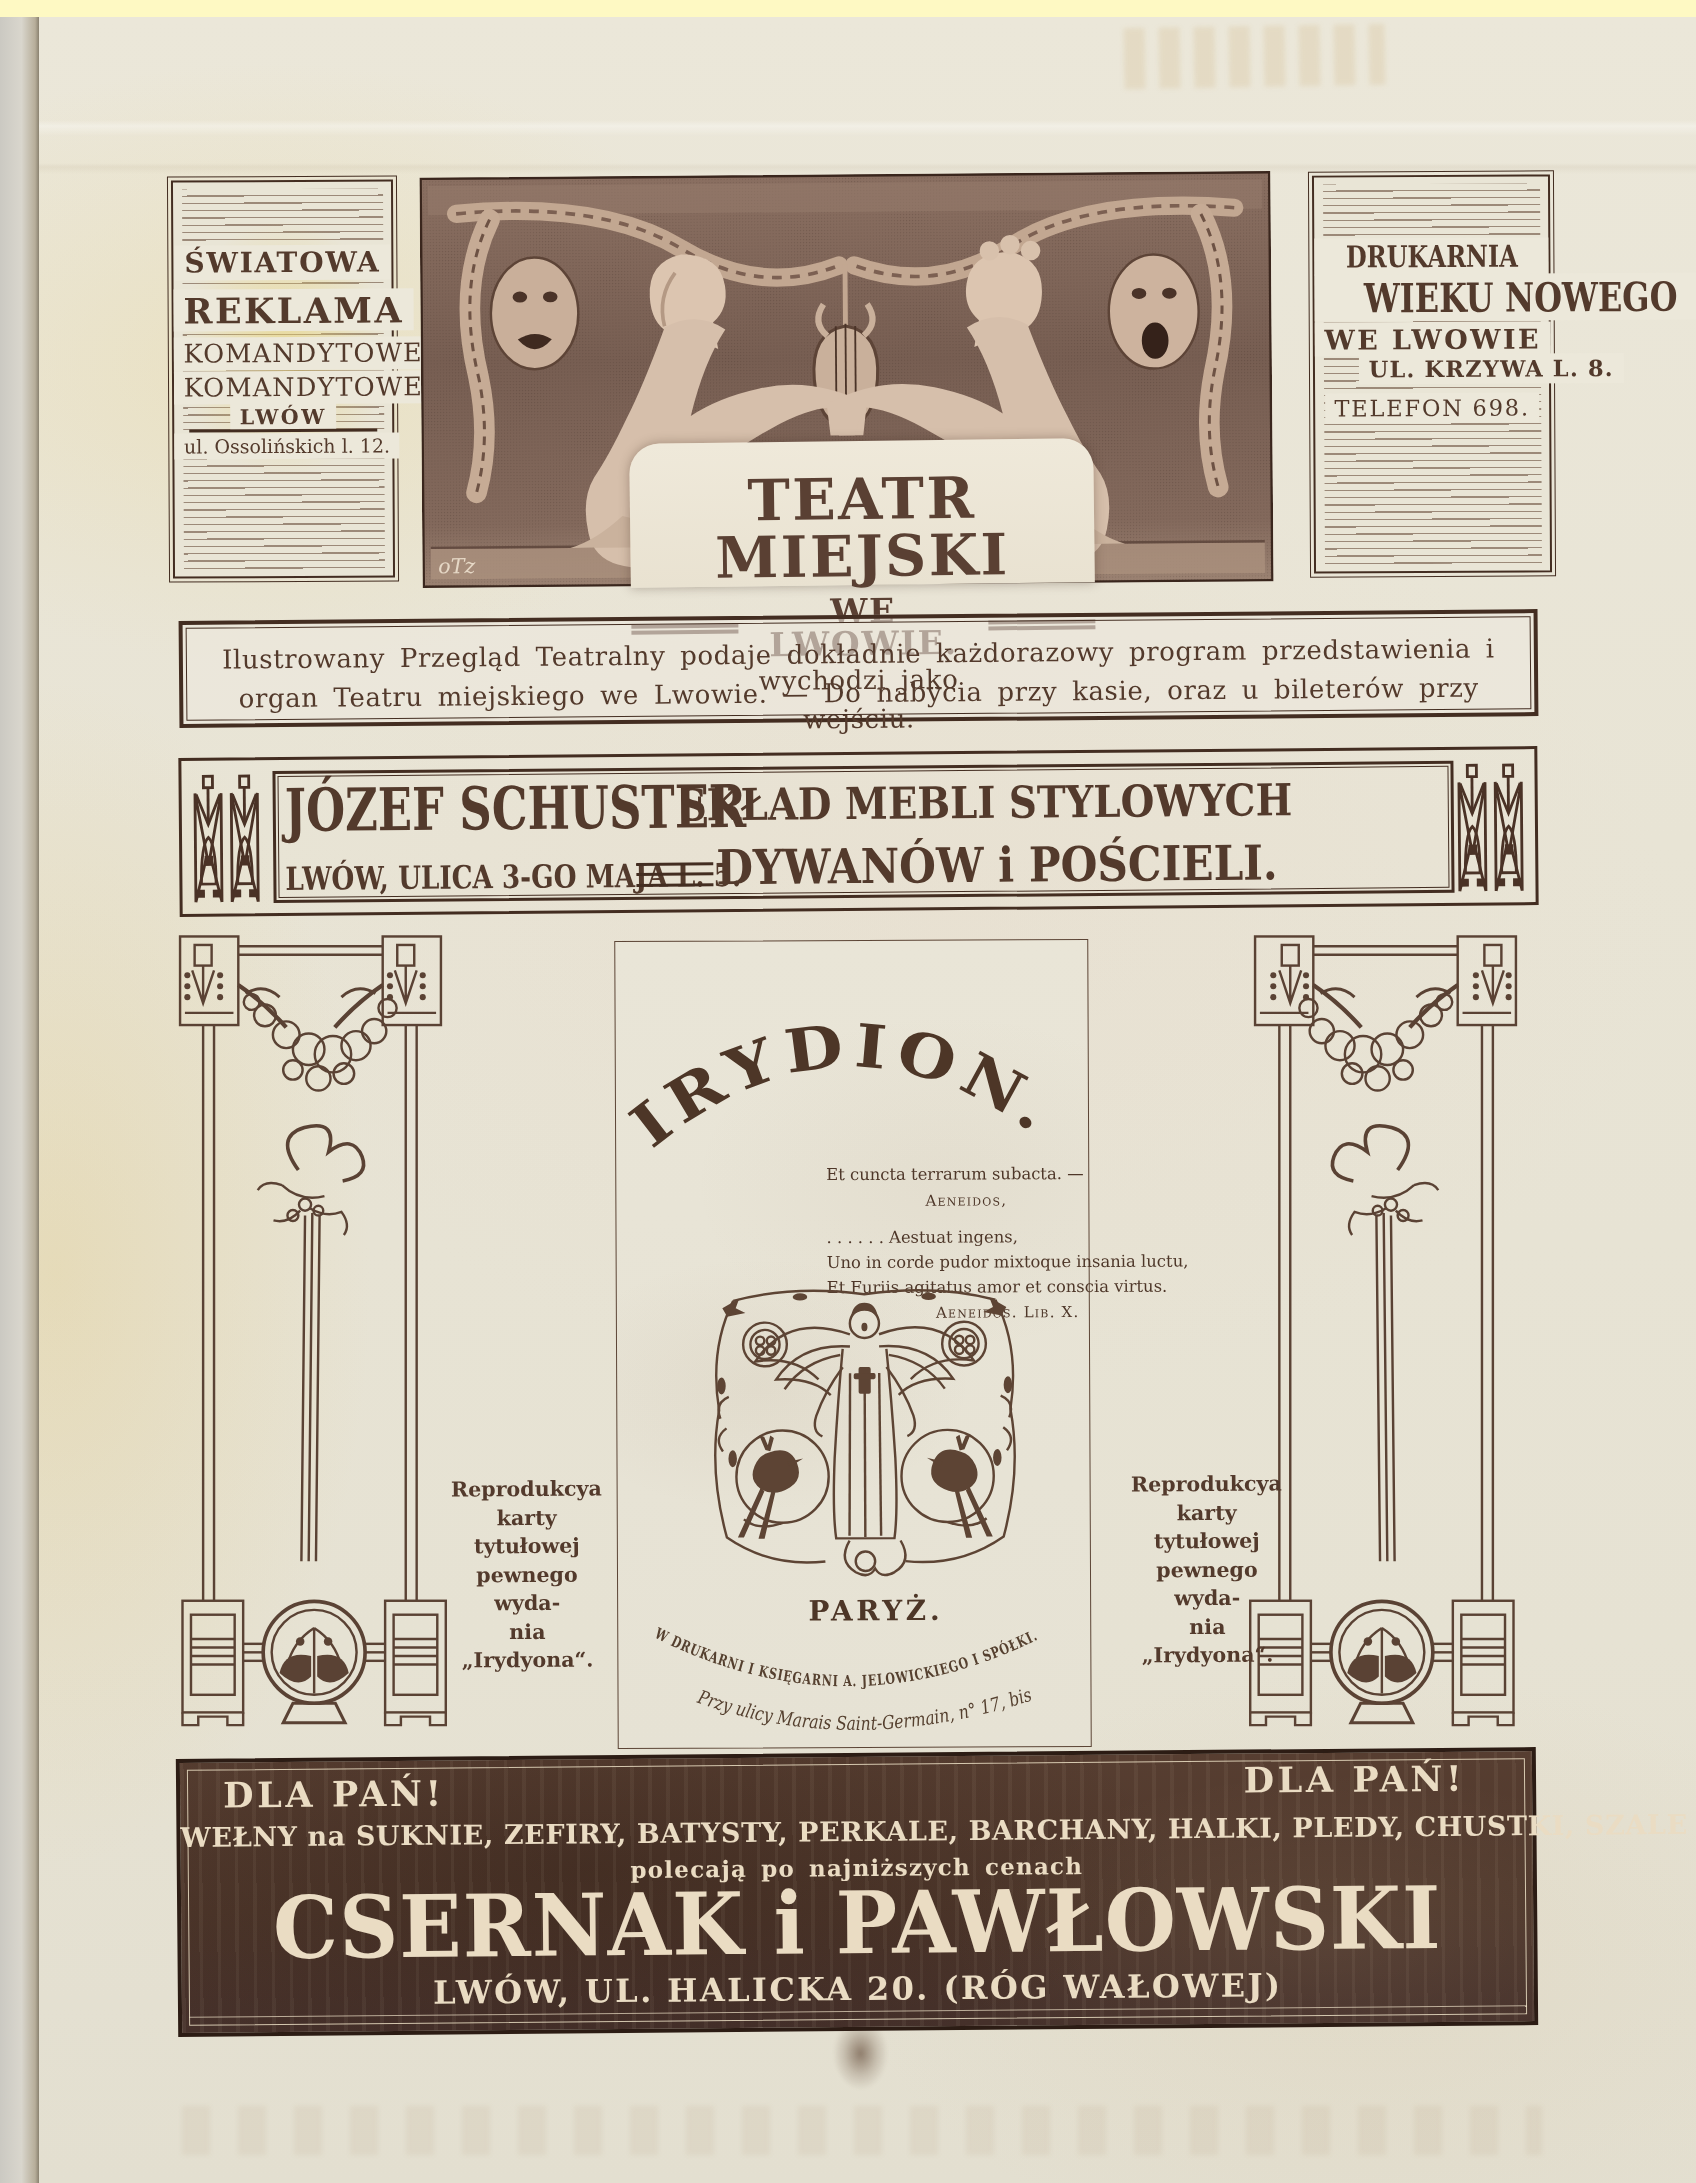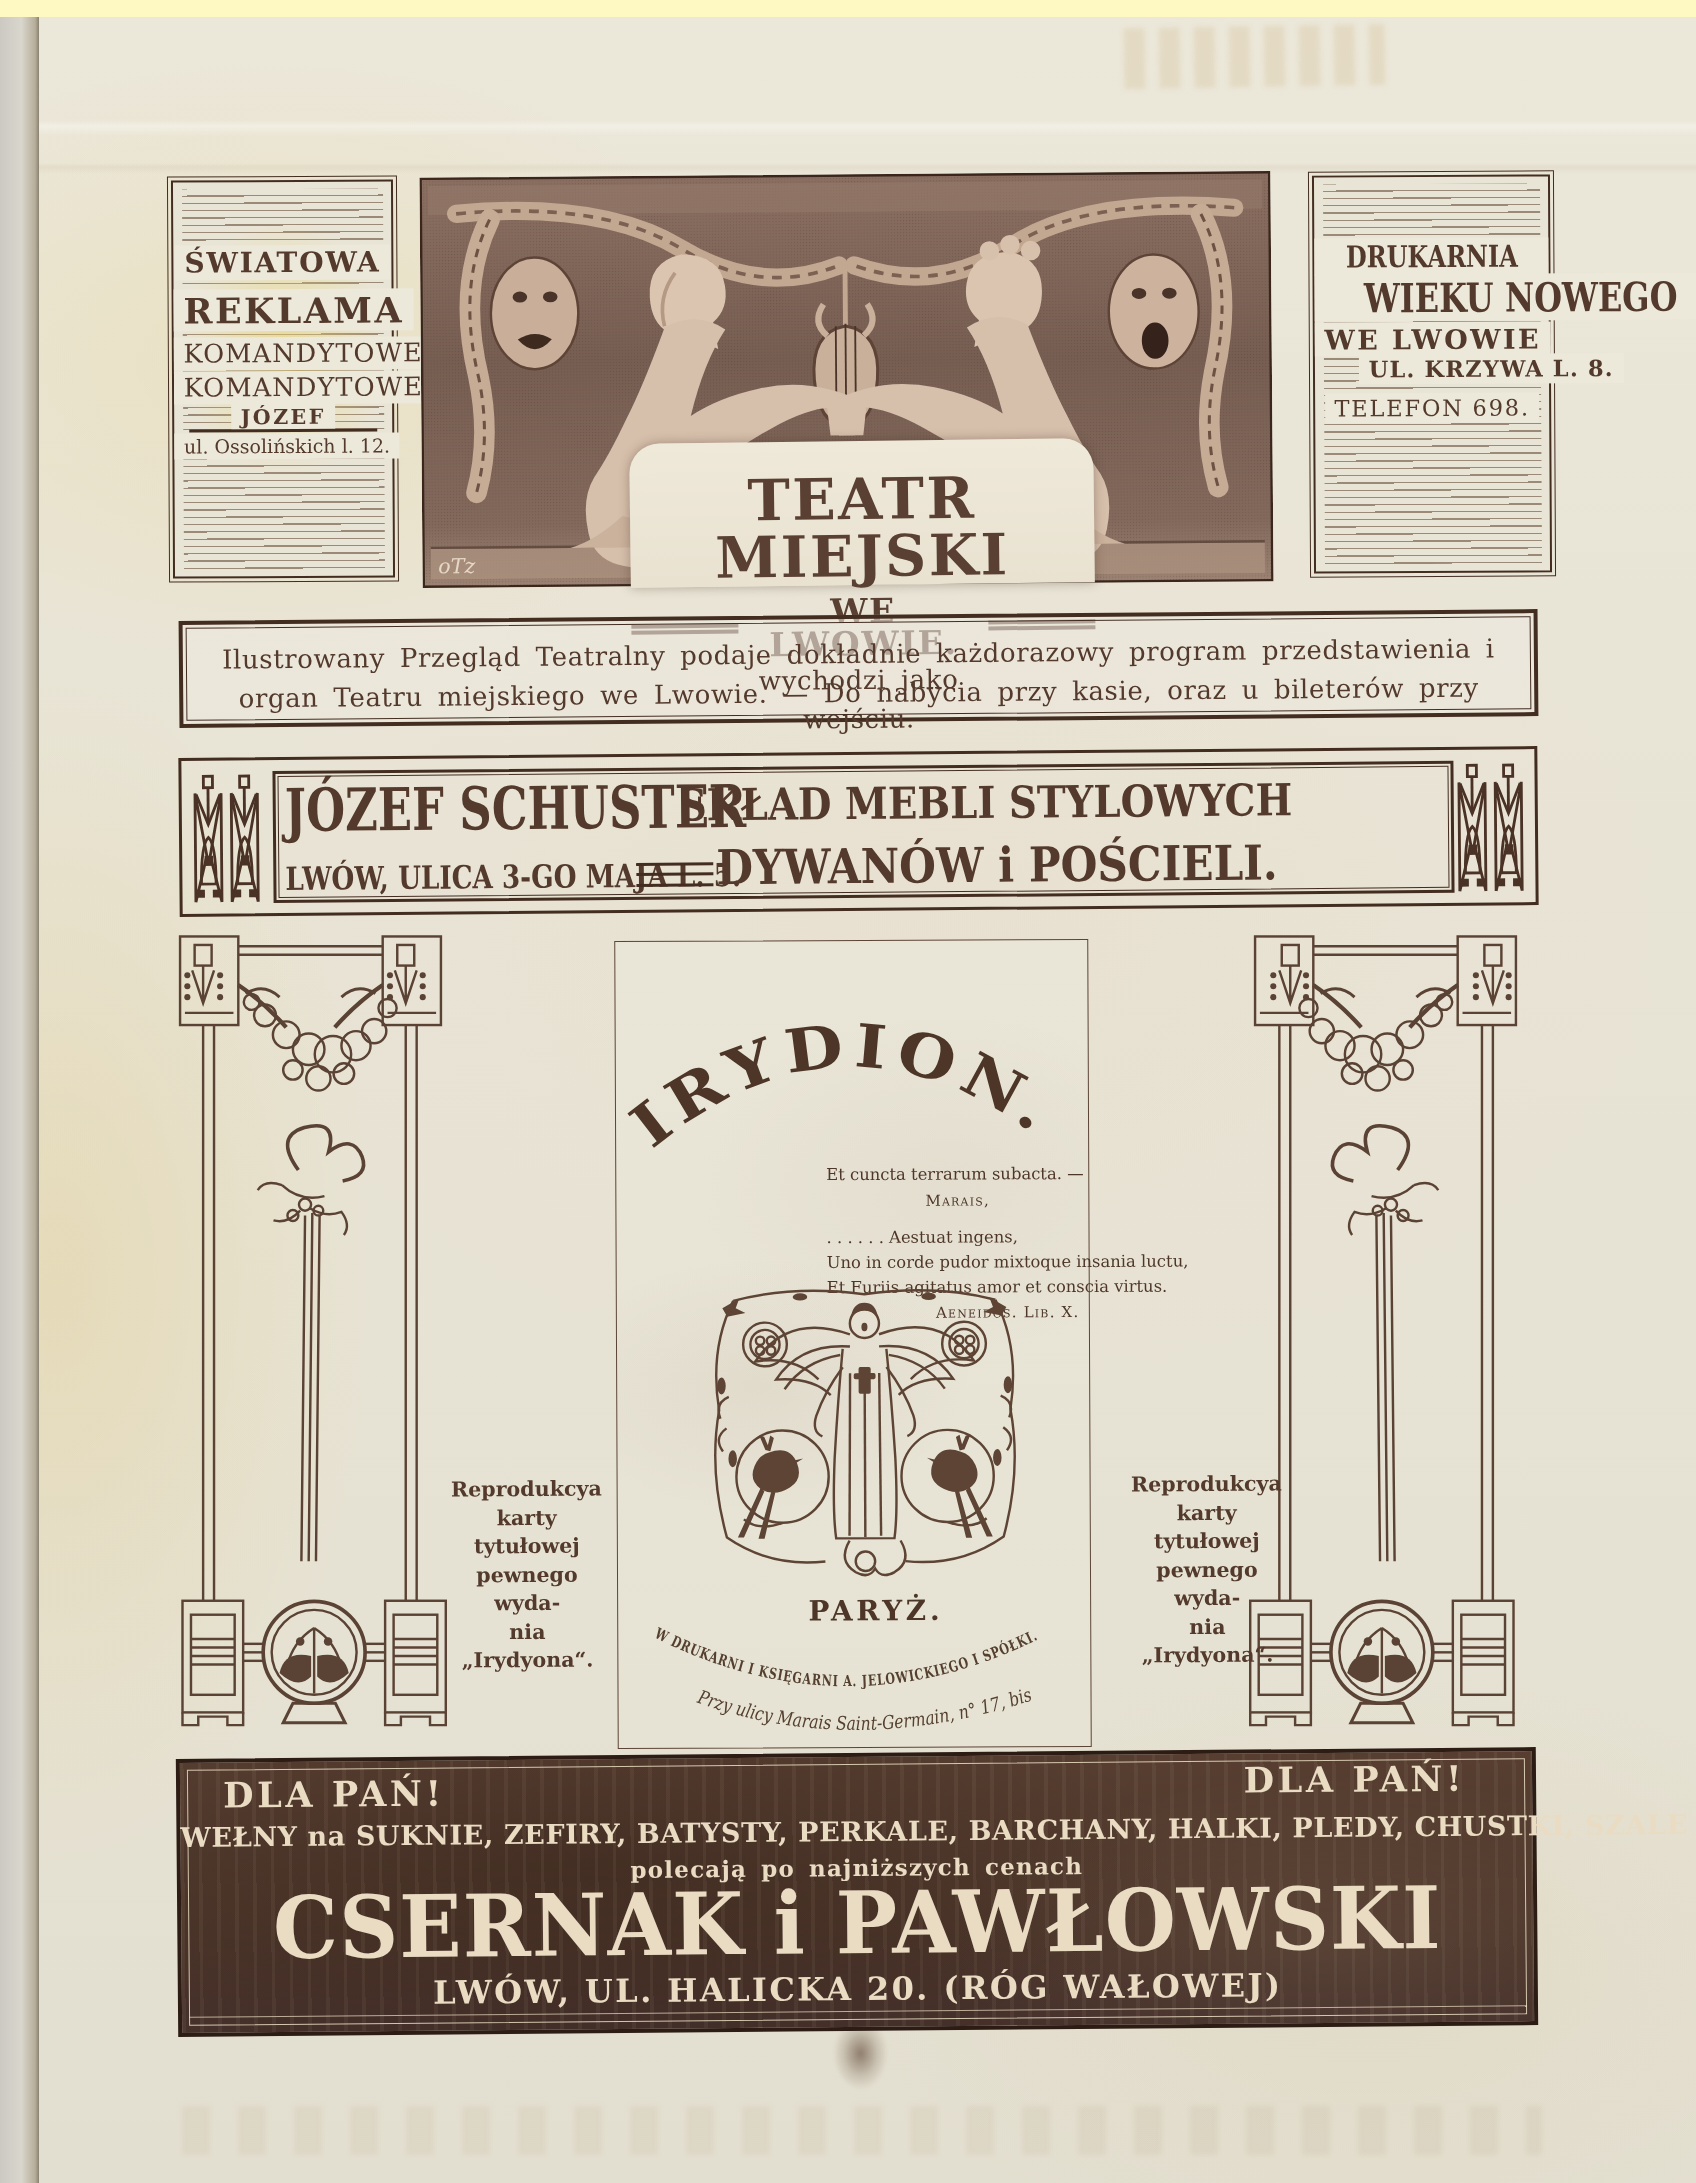--- a/index.html
+++ b/index.html
@@ -127,21 +127,21 @@
   <div class="ghost ghost-bottom"></div>
   <div class="stain-blob"></div>
 
   <div class="mast-box left-stain" style="left:172px;top:180px;width:222px;height:398px;transform:rotate(-.3deg);">
     <div class="ruled"></div>
     <div class="mast-content">
       <div class="m-line" style="top:63px;font-size:28px;font-weight:bold;letter-spacing:1.8px;"><span>ŚWIATOWA</span></div>
       <div class="m-line" style="top:107px;font-size:35px;font-weight:bold;letter-spacing:2.4px;"><span>REKLAMA</span></div>
       <div class="m-line" style="top:155px;font-size:25.5px;letter-spacing:1.2px;"><span>KOMANDYTOWE</span></div>
       <div class="m-line" style="top:189px;font-size:25.5px;letter-spacing:1.2px;"><span>KOMANDYTOWE</span></div>
-      <div class="m-line" style="top:221px;font-size:20.6px;font-weight:bold;letter-spacing:2.4px;"><span>JÓZEF</span></div>
+      <div class="m-line" style="top:221px;font-size:20.6px;font-weight:bold;letter-spacing:2.4px;"><span>LWÓW</span></div>
       <div class="m-rule" style="top:247px;"></div>
       <div class="m-line" style="top:251px;font-size:19px;"><span>ul. Ossolińskich l. 12.</span></div>
     </div>
   </div>
 
   <div class="relief">
     <svg width="851" height="411" viewBox="0 0 1402 676">
       <defs>
         <linearGradient id="rg" x1="0" y1="0" x2="0" y2="1">
           <stop offset="0" stop-color="#8a6f61"></stop>
@@ -462,21 +462,21 @@
   <div class="titlepage">
     <svg class="tp-svg" width="474" height="255" viewBox="0 0 780 420">
       <defs>
           <path id="archP" d="M 52,348 Q 388,64 728,352" fill="none"></path>
         </defs>
       <text font-size="98" font-weight="bold" fill="#4d3627" letter-spacing="12" textLength="700" lengthAdjust="spacingAndGlyphs">
         <textPath href="#archP" startOffset="8">IRYDION.</textPath>
       </text>
     </svg>
     <div class="epi" style="left:210px;top:226px;">Et cuncta terrarum subacta. —</div>
-    <div class="epi sc" style="left:309px;top:253px;">Marais,</div>
+    <div class="epi sc" style="left:309px;top:253px;">Aeneidos,</div>
     <div class="epi" style="left:210px;top:289px;">. . . . . .  Aestuat ingens,</div>
     <div class="epi" style="left:210px;top:314px;">Uno in corde pudor mixtoque insania luctu,</div>
     <div class="epi" style="left:210px;top:339px;">Et Furiis agitatus amor et conscia virtus.</div>
     <div class="epi sc" style="left:319px;top:365px;">Aeneidos. Lib. X.</div>
 
     <svg class="tp-svg" style="left:80px;top:335px;" width="335" height="317" viewBox="0 0 552 522">
       <g fill="none" stroke="#5d4434" stroke-width="4">
 
         <path d="M60,40 Q20,120 36,220 Q18,320 48,430 Q120,480 210,470 M492,40 Q532,120 516,220 Q534,320 504,430 Q432,480 342,470"></path>
         <path d="M60,40 Q160,14 276,30 Q392,14 492,40"></path>

